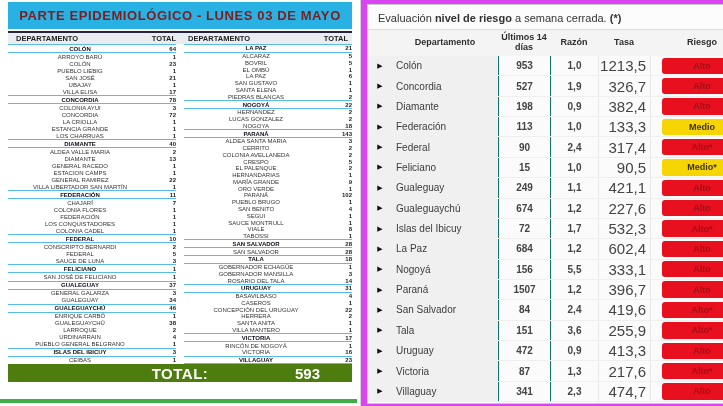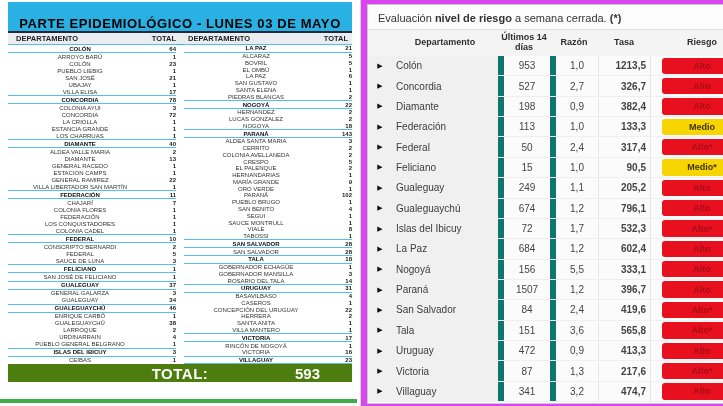--- a/index.html
+++ b/index.html
@@ -2,22 +2,22 @@
 <html><head>
 <meta charset="utf-8">
 <style>
   * { margin:0; padding:0; box-sizing:border-box; }
   html,body { width:723px; height:406px; overflow:hidden; background:#fff;
               font-family:"Liberation Sans", sans-serif; }
   .app { position:relative; width:723px; height:406px; background:#fff; }
 
   
   .left-panel { position:absolute; left:0; top:0; width:360px; height:406px; background:#fff; }
-  .title-bar { position:absolute; left:8px; top:2px; width:344px; height:43px;
-               background:#29b1e4; color:#000000; font-weight:bold; font-size:13px;
+  .title-bar { position:absolute; left:8px; top:2px; width:344px; height:27px;
+               background:#29b1e4; color:#7f1d1d; font-weight:bold; font-size:13px;
                letter-spacing:.6px; display:flex; align-items:center; justify-content:center; }
   .lt-header { position:absolute; left:8px; top:31px; width:344px; height:13px;
                background:#e9edf1; border-top:2px solid #26263a;
                display:grid; grid-template-columns:1fr 1fr; font-size:7.5px; font-weight:bold; color:#222; }
   .lt-header .half { display:flex; justify-content:space-between; align-items:center; padding:0 4px 0 8px; }
   .lt-body { position:absolute; left:8px; top:44px; width:344px; height:334px; display:flex; gap:8px; }
   .lt-col { flex:1; display:flex; flex-direction:column; }
   .lt-row { flex:1; display:flex; align-items:center; font-size:6px; line-height:1;
             color:#333; min-height:0; }
   .lt-row .nm { flex:1; text-align:center; white-space:nowrap; overflow:hidden; }
@@ -40,22 +40,22 @@
   .rgrid { display:grid; grid-template-columns:24px 106px 52px 48px 52px 12px 80px; }
   .risk-header { height:27px; background:#f4f4f4; border-bottom:1px solid #dcdcdc;
                  font-size:9px; font-weight:bold; color:#2e2e2e; align-items:center; }
   .risk-header span { text-align:center; line-height:1.1; }
   .risk-rows { position:absolute; left:0; top:51px; right:0; bottom:1px;
                display:flex; flex-direction:column; }
   .risk-row { flex:1; align-items:stretch; background:#fbfbfb; border-bottom:1px solid #efefef; }
   .risk-row > * { display:flex; align-items:center; }
   .cell-caret { justify-content:center; background:#f0f0f0; font-size:7px; color:#111; cursor:pointer; }
   .cell-name { background:#f0f0f0; font-size:10px; color:#3c3c3c; padding-left:4px; }
-  .cell-num { justify-content:center; font-size:10px; color:#444; border-left:6px solid #0f766e; }
-  .cell-tasa { justify-content:flex-end; padding-right:4px; font-size:10px; color:#444; border-left:1px solid #e7e7e7;font-weight:bold; }
+  .cell-num { justify-content:center; font-size:10px; color:#444; border-left:1px solid #0f766e;font-weight:bold; }
+  .cell-tasa { justify-content:flex-end; padding-right:4px; font-size:15px; color:#444; border-left:1px solid #e7e7e7; }
   .cell-gap { border-left:1px solid #e7e7e7; }
   .cell-badge { padding:1.5px 0; }
   .badge { width:100%; height:100%; border-radius:3px; display:flex; align-items:center;
            justify-content:center; font-size:9px; font-weight:bold; }
   .badge.alto  { background:#e8101f; color:#a50d17; }
   .badge.medio { background:#f6d500; color:#3f3400; }
 </style>
 </head>
 <body>
 
@@ -480,21 +480,21 @@
             <span class="cell-tasa">1213,5</span>
             <span class="cell-gap"></span>
             <span class="cell-badge">
               <span class="badge alto">Alto</span>
             </span>
           </div>
           <div class="rgrid risk-row">
             <span class="cell-caret">▶</span>
             <span class="cell-name">Concordia</span>
             <span class="cell-num">527</span>
-            <span class="cell-num">2,7</span>
+            <span class="cell-num">1,9</span>
             <span class="cell-tasa">326,7</span>
             <span class="cell-gap"></span>
             <span class="cell-badge">
               <span class="badge alto">Alto</span>
             </span>
           </div>
           <div class="rgrid risk-row">
             <span class="cell-caret">▶</span>
             <span class="cell-name">Diamante</span>
             <span class="cell-num">198</span>
@@ -512,21 +512,21 @@
             <span class="cell-num">1,0</span>
             <span class="cell-tasa">133,3</span>
             <span class="cell-gap"></span>
             <span class="cell-badge">
               <span class="badge medio">Medio</span>
             </span>
           </div>
           <div class="rgrid risk-row">
             <span class="cell-caret">▶</span>
             <span class="cell-name">Federal</span>
-            <span class="cell-num">50</span>
+            <span class="cell-num">90</span>
             <span class="cell-num">2,4</span>
             <span class="cell-tasa">317,4</span>
             <span class="cell-gap"></span>
             <span class="cell-badge">
               <span class="badge alto">Alto*</span>
             </span>
           </div>
           <div class="rgrid risk-row">
             <span class="cell-caret">▶</span>
             <span class="cell-name">Feliciano</span>
@@ -536,32 +536,32 @@
             <span class="cell-gap"></span>
             <span class="cell-badge">
               <span class="badge medio">Medio*</span>
             </span>
           </div>
           <div class="rgrid risk-row">
             <span class="cell-caret">▶</span>
             <span class="cell-name">Gualeguay</span>
             <span class="cell-num">249</span>
             <span class="cell-num">1,1</span>
-            <span class="cell-tasa">205,2</span>
+            <span class="cell-tasa">421,1</span>
             <span class="cell-gap"></span>
             <span class="cell-badge">
               <span class="badge alto">Alto</span>
             </span>
           </div>
           <div class="rgrid risk-row">
             <span class="cell-caret">▶</span>
             <span class="cell-name">Gualeguaychú</span>
             <span class="cell-num">674</span>
             <span class="cell-num">1,2</span>
-            <span class="cell-tasa">796,1</span>
+            <span class="cell-tasa">227,6</span>
             <span class="cell-gap"></span>
             <span class="cell-badge">
               <span class="badge alto">Alto</span>
             </span>
           </div>
           <div class="rgrid risk-row">
             <span class="cell-caret">▶</span>
             <span class="cell-name">Islas del Ibicuy</span>
             <span class="cell-num">72</span>
             <span class="cell-num">1,7</span>
@@ -613,21 +613,21 @@
             <span class="cell-gap"></span>
             <span class="cell-badge">
               <span class="badge alto">Alto*</span>
             </span>
           </div>
           <div class="rgrid risk-row">
             <span class="cell-caret">▶</span>
             <span class="cell-name">Tala</span>
             <span class="cell-num">151</span>
             <span class="cell-num">3,6</span>
-            <span class="cell-tasa">565,8</span>
+            <span class="cell-tasa">255,9</span>
             <span class="cell-gap"></span>
             <span class="cell-badge">
               <span class="badge alto">Alto*</span>
             </span>
           </div>
           <div class="rgrid risk-row">
             <span class="cell-caret">▶</span>
             <span class="cell-name">Uruguay</span>
             <span class="cell-num">472</span>
             <span class="cell-num">0,9</span>
@@ -645,21 +645,21 @@
             <span class="cell-tasa">217,6</span>
             <span class="cell-gap"></span>
             <span class="cell-badge">
               <span class="badge alto">Alto*</span>
             </span>
           </div>
           <div class="rgrid risk-row">
             <span class="cell-caret">▶</span>
             <span class="cell-name">Villaguay</span>
             <span class="cell-num">341</span>
-            <span class="cell-num">3,2</span>
+            <span class="cell-num">2,3</span>
             <span class="cell-tasa">474,7</span>
             <span class="cell-gap"></span>
             <span class="cell-badge">
               <span class="badge alto">Alto</span>
             </span>
           </div>
         </div>
     </div>
   </div>
 

